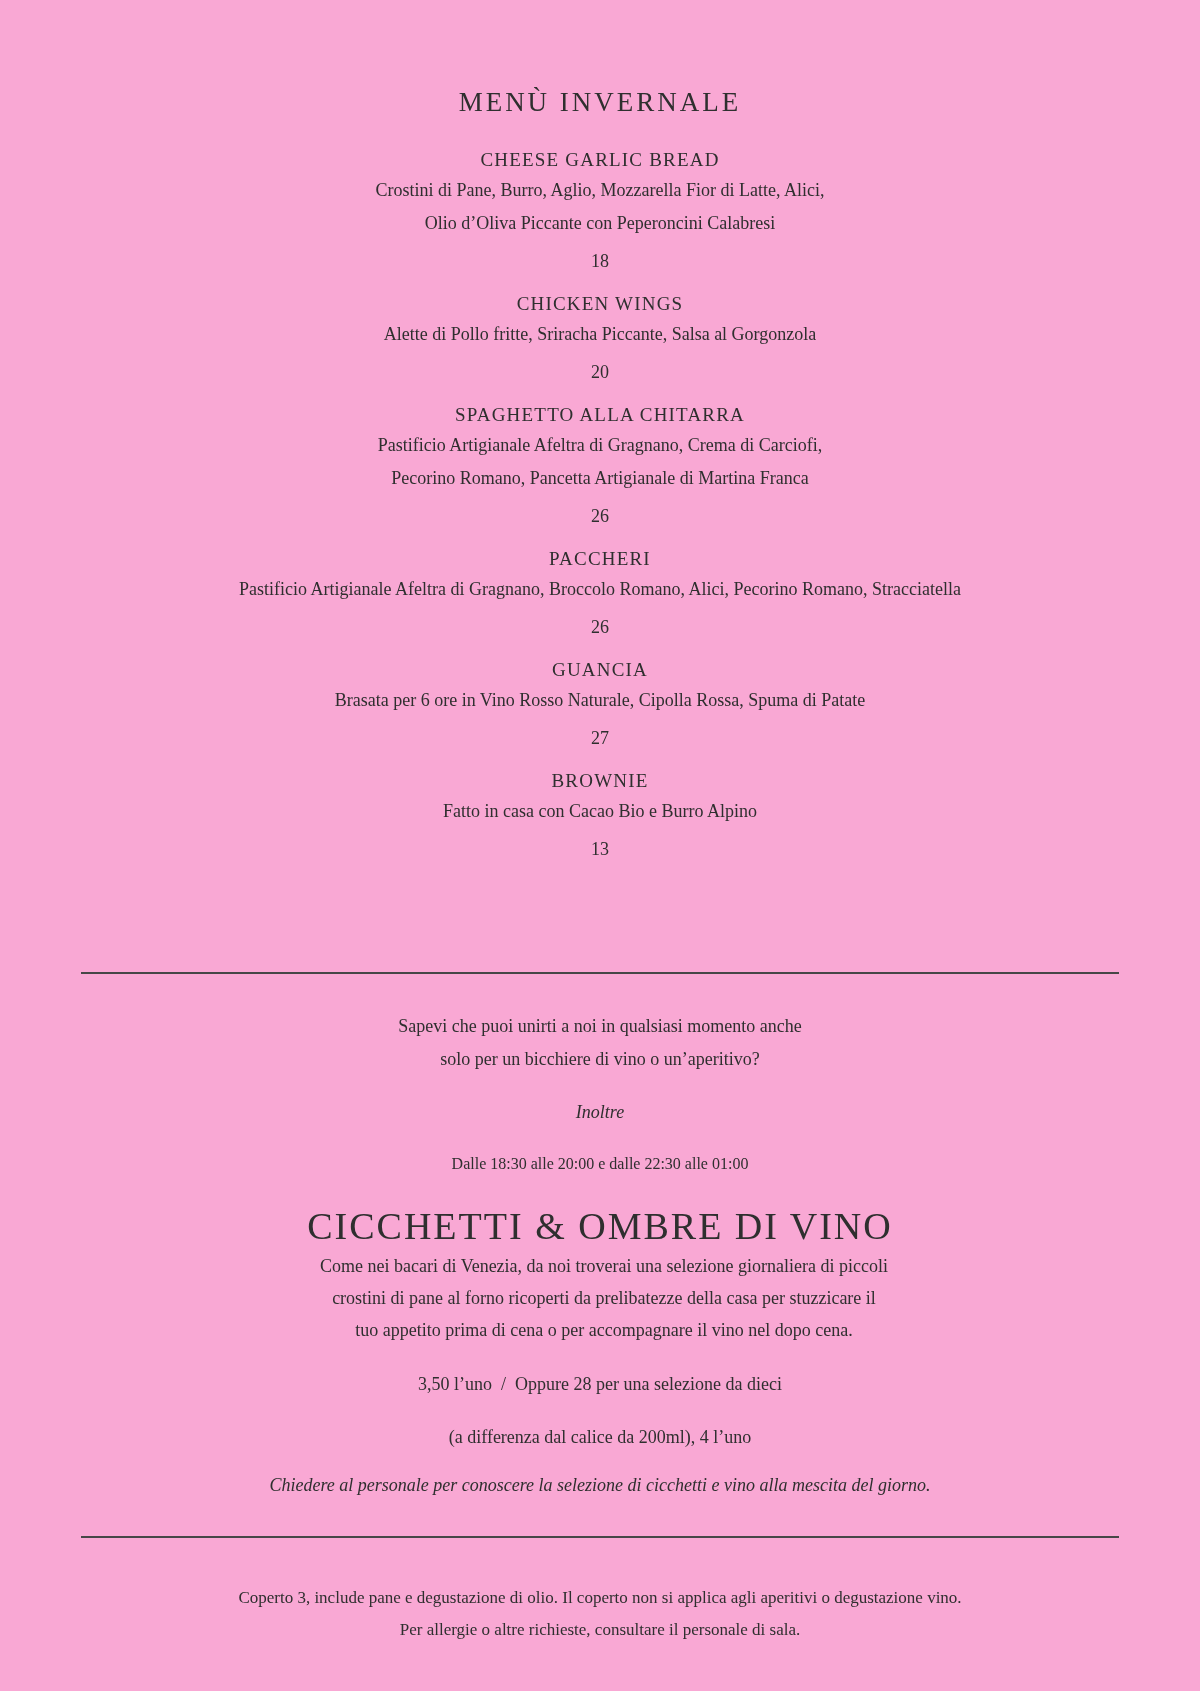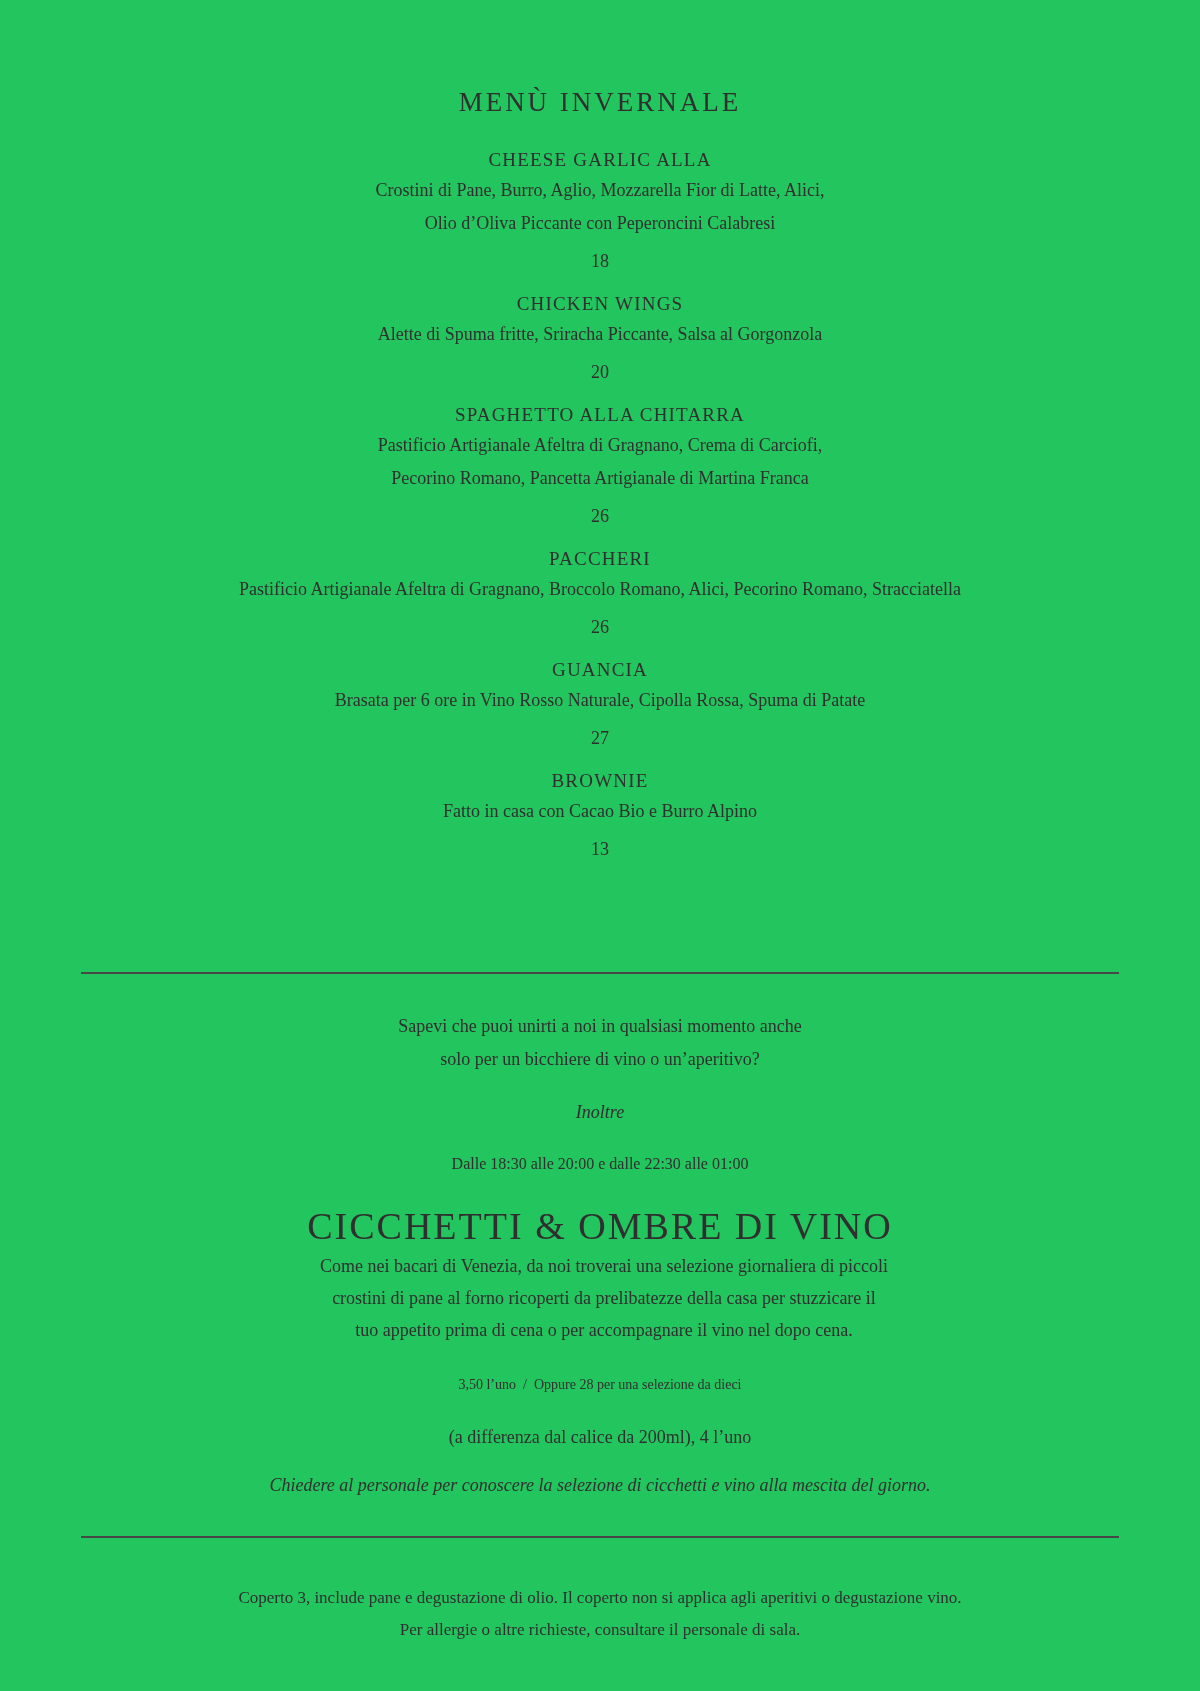--- a/index.html
+++ b/index.html
@@ -5,21 +5,21 @@
   html, body {
     margin: 0;
     padding: 0;
     background: #ffffff;
   }
   .page {
     position: relative;
     width: 1200px;
     height: 1691px;
     margin: 0 auto;
-    background: #22c55e;
+    background: #f9a8d4;
     font-family: "Liberation Serif", serif;
     color: #2f2f2f;
     text-align: center;
     overflow: hidden;
   }
   .page-title {
     padding-top: 84px;
     font-size: 27px;
     letter-spacing: 3px;
     line-height: 36px;
@@ -68,21 +68,21 @@
     margin-top: 26px;
     font-size: 38px;
     letter-spacing: 2px;
     line-height: 40px;
     font-weight: 400;
   }
   .cicchetti-desc { margin-top: 4px; }
   .cicchetti-desc .line { font-size: 18px; line-height: 32px; padding-left: 8px; }
   .pricing-line {
     margin-top: 22px;
-    font-size: 14px;
+    font-size: 18px;
     line-height: 33px;
     white-space: pre-wrap;
   }
   .ombre-block { margin-top: 20px; }
   .ombre-block .line { font-size: 18px; line-height: 32px; }
   .staff-note {
     margin-top: 16px;
     font-style: italic;
     font-size: 18px;
     line-height: 33px;
@@ -93,29 +93,29 @@
 </head>
 <body>
 
 <div class="page">
 
   <div class="page-title">MENÙ INVERNALE</div>
 
   <div class="menu-items">
 
     <div class="menu-item">
-      <div class="item-name">CHEESE GARLIC ALLA</div>
+      <div class="item-name">CHEESE GARLIC BREAD</div>
       <div class="item-desc">Crostini di Pane, Burro, Aglio, Mozzarella Fior di Latte, Alici,</div>
       <div class="item-desc">Olio d’Oliva Piccante con Peperoncini Calabresi</div>
       <div class="item-price">18</div>
     </div>
 
     <div class="menu-item">
       <div class="item-name">CHICKEN WINGS</div>
-      <div class="item-desc">Alette di Spuma fritte, Sriracha Piccante, Salsa al Gorgonzola</div>
+      <div class="item-desc">Alette di Pollo fritte, Sriracha Piccante, Salsa al Gorgonzola</div>
       <div class="item-price">20</div>
     </div>
 
     <div class="menu-item">
       <div class="item-name">SPAGHETTO ALLA CHITARRA</div>
       <div class="item-desc">Pastificio Artigianale Afeltra di Gragnano, Crema di Carciofi,</div>
       <div class="item-desc">Pecorino Romano, Pancetta Artigianale di Martina Franca</div>
       <div class="item-price">26</div>
     </div>
 

